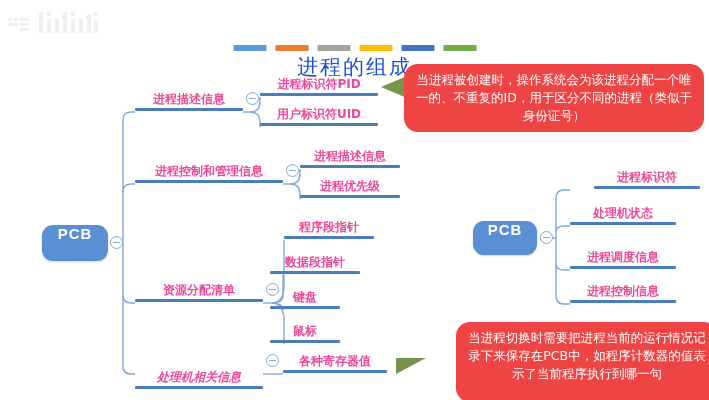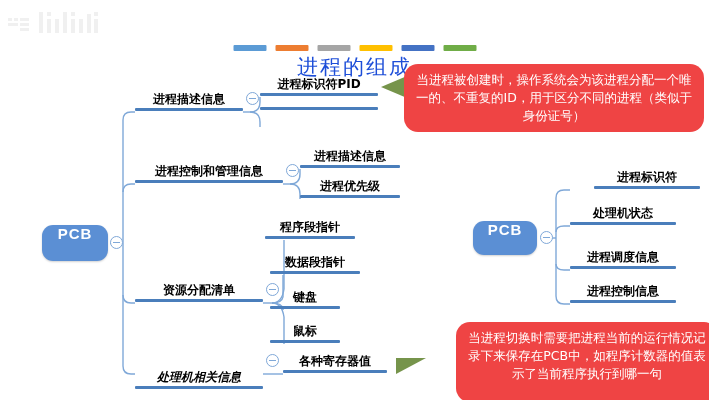--- a/index.html
+++ b/index.html
@@ -33,21 +33,21 @@
   }
   .colorbars i{display:block;width:33px;height:6px;border-radius:1px;}
 
   
   #wires{position:absolute;left:0;top:0;width:709px;height:400px;}
 
   
   .node{position:absolute;white-space:nowrap;}
   .node .lbl{
     display:block;
-    font-size:12px;color:#000000;font-weight:bold;
+    font-size:12px;color:#ec4899;font-weight:bold;
     font-family:"DejaVu Sans","Liberation Sans",sans-serif;
     text-align:center;line-height:15px;
     padding:0 6px 1px 6px;
   }
   .node .bar{
     display:block;height:3px;background:#4A7EBB;border-radius:1px;width:100%;
   }
 
   
   .pcb{
@@ -198,33 +198,34 @@
     <span class="lbl">处理机相关信息</span>
     <span class="bar"></span>
   </div>
   <div class="collapse" style="left:266px;top:354px;"></div>
 
   <div class="node" style="left:260px;top:77px;width:118px;">
     <span class="lbl">进程标识符PID</span>
     <span class="bar"></span>
   </div>
   <div class="node" style="left:260px;top:107px;width:118px;">
+    <span class="lbl">用户标识符UID</span>
     <span class="bar"></span>
   </div>
 
   <div class="node" style="left:300px;top:149px;width:100px;">
     <span class="lbl">进程描述信息</span>
     <span class="bar"></span>
   </div>
   <div class="node" style="left:300px;top:179px;width:100px;">
     <span class="lbl">进程优先级</span>
     <span class="bar"></span>
   </div>
 
-  <div class="node" style="left:265px;top:220px;width:90px;">
+  <div class="node" style="left:284px;top:220px;width:90px;">
     <span class="lbl">程序段指针</span>
     <span class="bar"></span>
   </div>
   <div class="node" style="left:270px;top:255px;width:90px;">
     <span class="lbl">数据段指针</span>
     <span class="bar"></span>
   </div>
   <div class="node" style="left:270px;top:290px;width:70px;">
     <span class="lbl">键盘</span>
     <span class="bar"></span>

